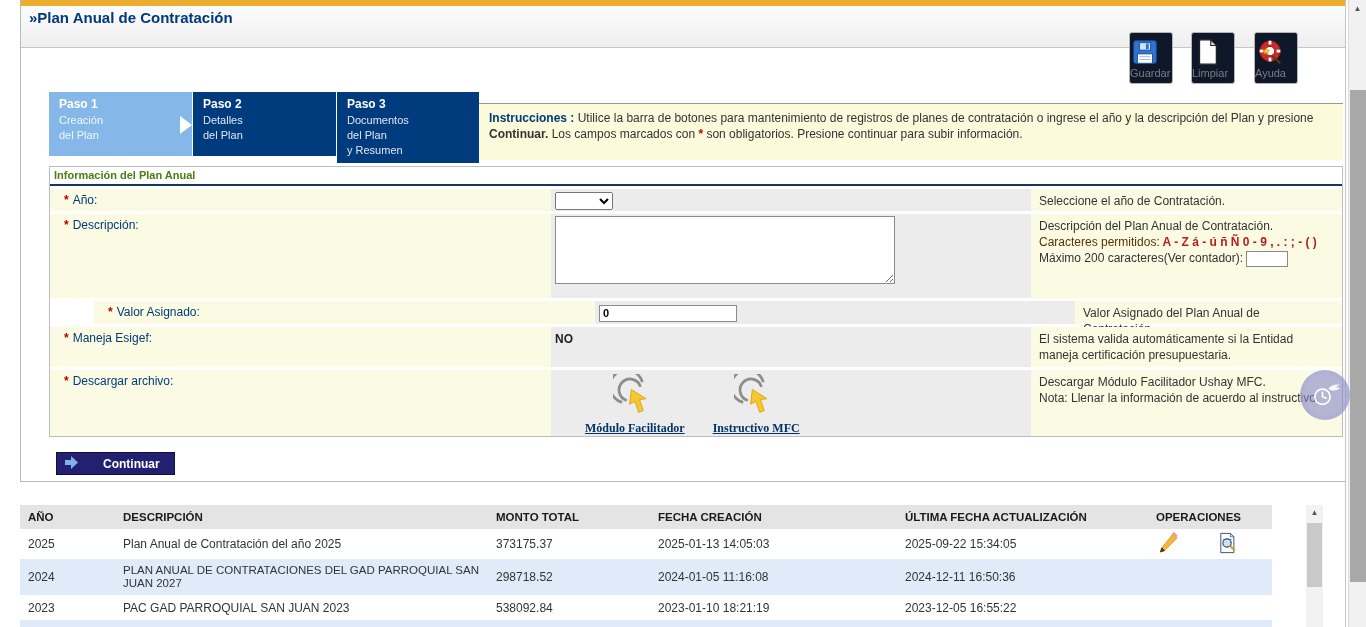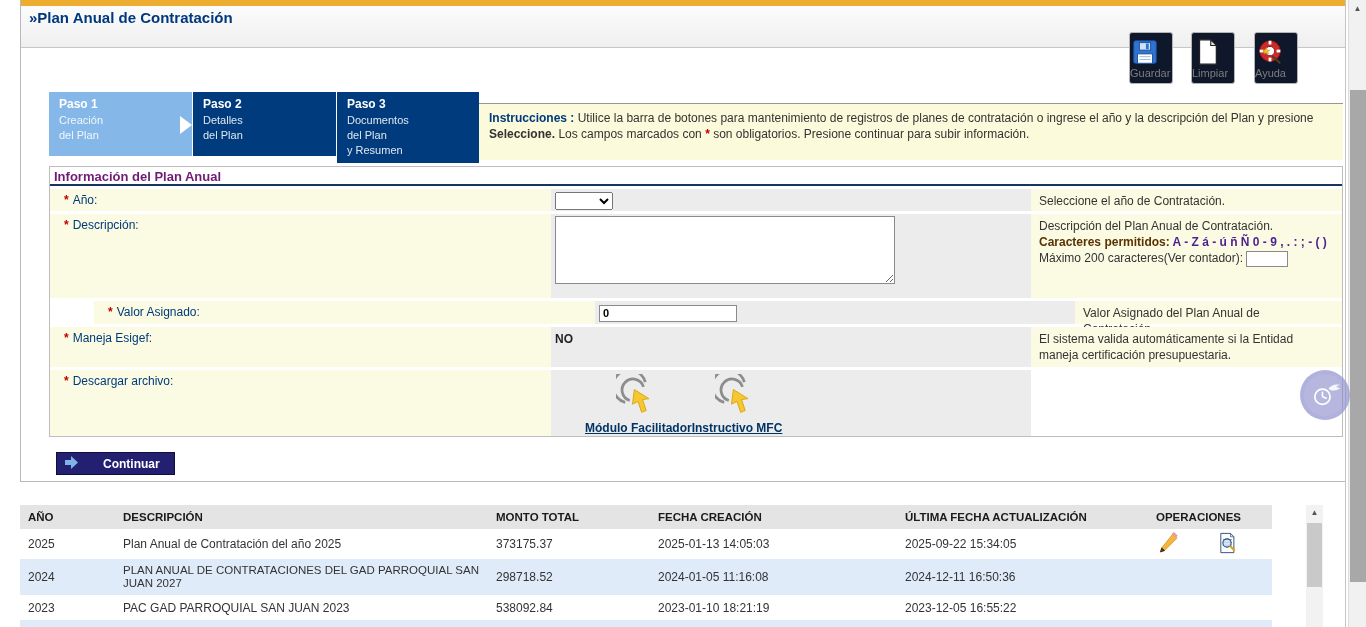--- a/index.html
+++ b/index.html
@@ -36,39 +36,39 @@
   .instructions { position:absolute; left:458px; top:103px; width:864px; height:57px;
     background:#fbfbdc; border-top:1px solid #979797; padding:6px 10px; font-size:12px;
     color:#333; line-height:16px; }
   .instructions .ilabel { color:#00387e; font-weight:bold; }
   .instructions .ibold { font-weight:bold; }
   .instructions .istar { color:#c00000; font-weight:bold; }
 
   
   .form-box { position:absolute; left:28px; top:166px; width:1294px; height:271px;
     border:1px solid #bdbdbd; background:#fff; }
-  .form-title { height:19px; padding:2px 0 0 4px; font-size:13px; font-weight:bold;
-    color:#701a75; border-bottom:2px solid #17365d; }
+  .form-title { height:19px; padding:2px 0 0 4px; font-size:11px; font-weight:bold;
+    color:#4d7c0f; border-bottom:2px solid #17365d; }
   .frow { display:flex; margin-top:3px; }
   .fcell-label { width:501px; background:#fbfbe3; padding:4px 4px 4px 14px;
     font-size:12px; color:#003a7a; }
   .fcell-label .req { color:#c00000; font-weight:bold; margin-right:4px; }
   .fcell-ctrl { width:480px; background:#ececec; padding:2px 4px; }
   .fcell-help { flex:1; background:#fbfbe3; padding:4px 8px; font-size:12px; color:#333; line-height:16px; }
-  .hl-bold { font-weight:bold; color:#5a3300; }
-  .hl-chars { font-weight:bold; color:#4c1d95; }
+  .hl-bold { font-weight:normal; color:#5a3300; }
+  .hl-chars { font-weight:bold; color:#b91c1c; }
   #row-anio { height:22px; } #row-desc { height:84px; } #row-valor { height:23px;padding-left:44px; }
   #row-esigef { height:40px; } #row-dl { height:66px; }
   .year-select { width:58px; height:18px; font-size:11px; }
   .desc-textarea { width:340px; height:68px; resize:both; border:1px solid #8a8a8a; font-size:12px; }
   .valor-input { width:138px; height:17px; border:1px solid #8a8a8a; font-size:11px;
     font-weight:bold; padding-left:3px; }
   .counter-input { width:42px; height:16px; border:1px solid #8a8a8a; vertical-align:middle; }
   .esigef-value { font-size:12px; font-weight:bold; color:#222; }
-  .dl-wrap { display:flex; padding-left:30px; padding-top:2px; }
+  .dl-wrap { display:flex; gap:28px; padding-left:30px; padding-top:2px;font-family:Liberation Serif, serif; }
   .dl-item { display:flex; flex-direction:column; align-items:center; cursor:pointer; }
   .dl-label { font-size:12px; font-weight:bold; color:#003366; text-decoration:underline; margin-top:1px; }
 
   
   .continue-btn { position:absolute; left:35px; top:452px; height:23px; background:#232072;
     border:1px solid #0f0e3c; color:#fff; font-size:12px; font-weight:bold;
     display:flex; align-items:center; gap:25px; padding:0 14px 0 8px; cursor:pointer; }
 
   
   .grid-row { position:absolute; left:20px; width:1252px; display:grid;
@@ -160,21 +160,21 @@
   <div class="step" id="step3">
     <span class="stitle">Paso 3</span>
     <span class="sline">Documentos</span>
     <span class="sline">del Plan</span>
     <span class="sline">y Resumen</span>
   </div>
   <div class="step-arrow"></div>
 
   <div class="instructions">
     <span class="ilabel">Instrucciones :</span>
-    <span>Utilice la barra de botones para mantenimiento de registros de planes de contratación o ingrese el año y la descripción del Plan y presione </span><span class="ibold">Seleccione.</span><span> Los campos marcados con </span><span class="istar">*</span><span> son obligatorios. Presione continuar para subir información.</span>
+    <span>Utilice la barra de botones para mantenimiento de registros de planes de contratación o ingrese el año y la descripción del Plan y presione </span><span class="ibold">Continuar.</span><span> Los campos marcados con </span><span class="istar">*</span><span> son obligatorios. Presione continuar para subir información.</span>
   </div>
 
   <div class="form-box">
     <div class="form-title">Información del Plan Anual</div>
 
     <div class="frow" id="row-anio">
       <div class="fcell-label">
         <span class="req">*</span><span>Año:</span>
       </div>
       <div class="fcell-ctrl">
@@ -238,20 +238,24 @@
               <svg width="44" height="42" viewBox="0 0 46 46">
                 <path d="M9 31 A18 18 0 1 1 31 9" fill="none" stroke="#8d8d8d" stroke-width="3"></path>
                 <path d="M14 29 A12 12 0 1 1 29 14" fill="none" stroke="#8d8d8d" stroke-width="3"></path>
                 <path d="M19 17 L35 27 L28 28 L32 40 L27 42 L23 30 L17 33 Z" fill="#f5c730" stroke="#d9a30f"></path>
               </svg>
             </span>
             <span class="dl-label">Instructivo MFC</span>
           </div>
         </div>
       </div>
+      <div class="fcell-help">
+        <span>Descargar Módulo Facilitador Ushay MFC.</span><br>
+        <span class="ibold">Nota:</span><span> Llenar la información de acuerdo al instructivo.</span>
+      </div>
     </div>
   </div>
 
   <div class="continue-btn">
     <span>
       <svg width="13" height="13" viewBox="0 0 13 13">
         <path d="M0 4 h6 V0 l7 6.5 L6 13 V9 H0 Z" fill="#7fb2e5"></path>
       </svg>
     </span>
     <span>Continuar</span>

